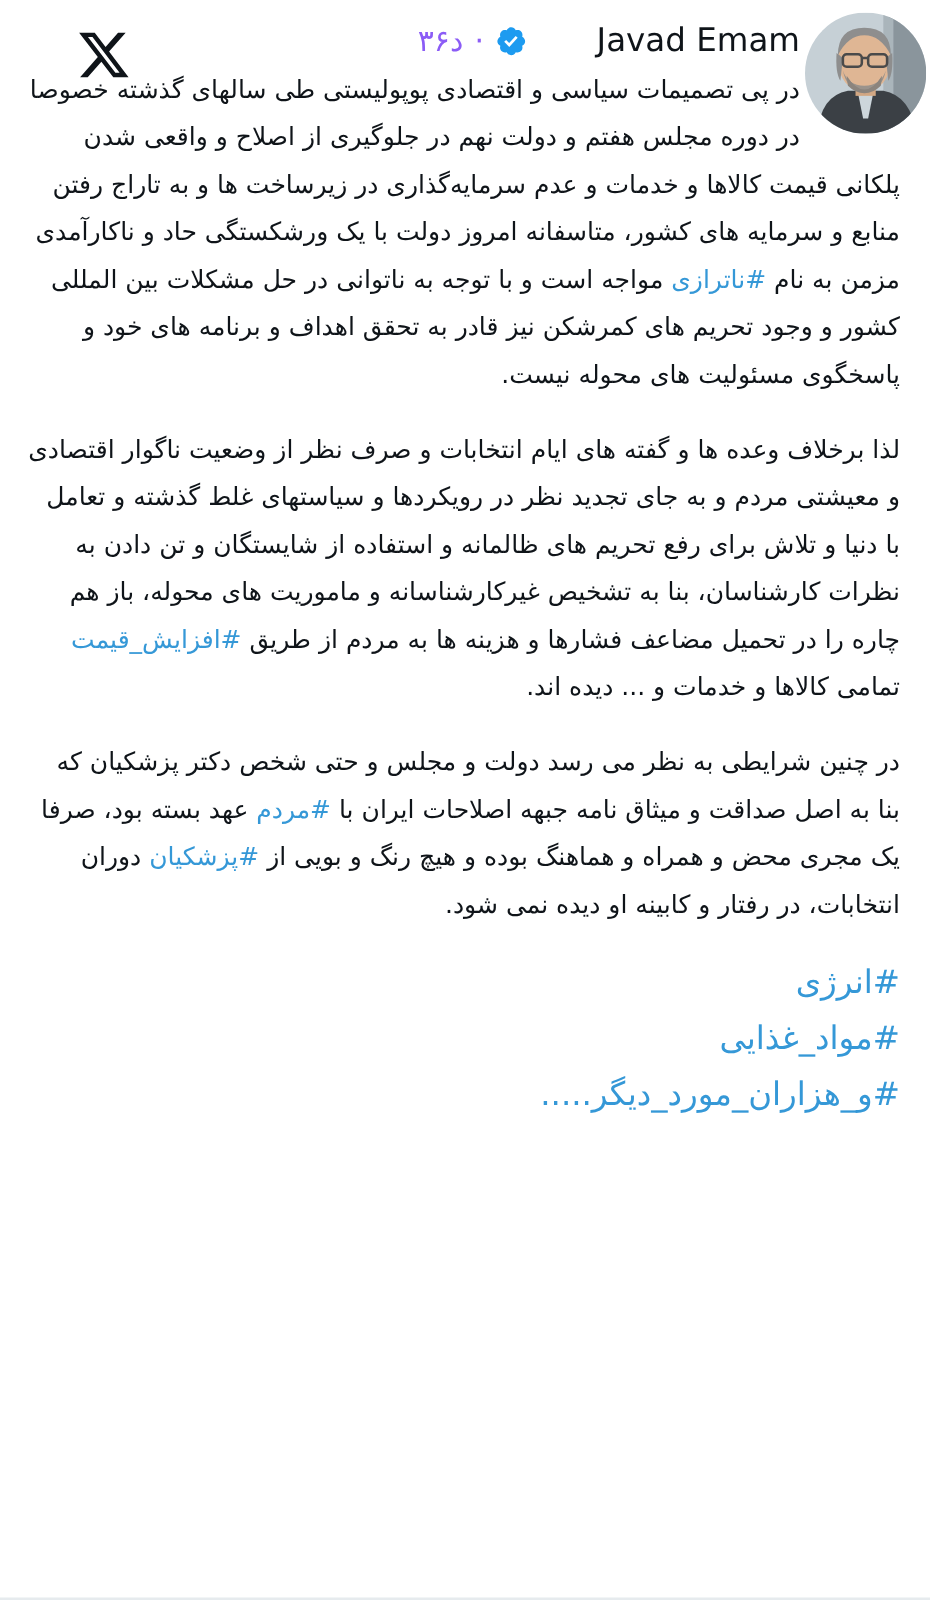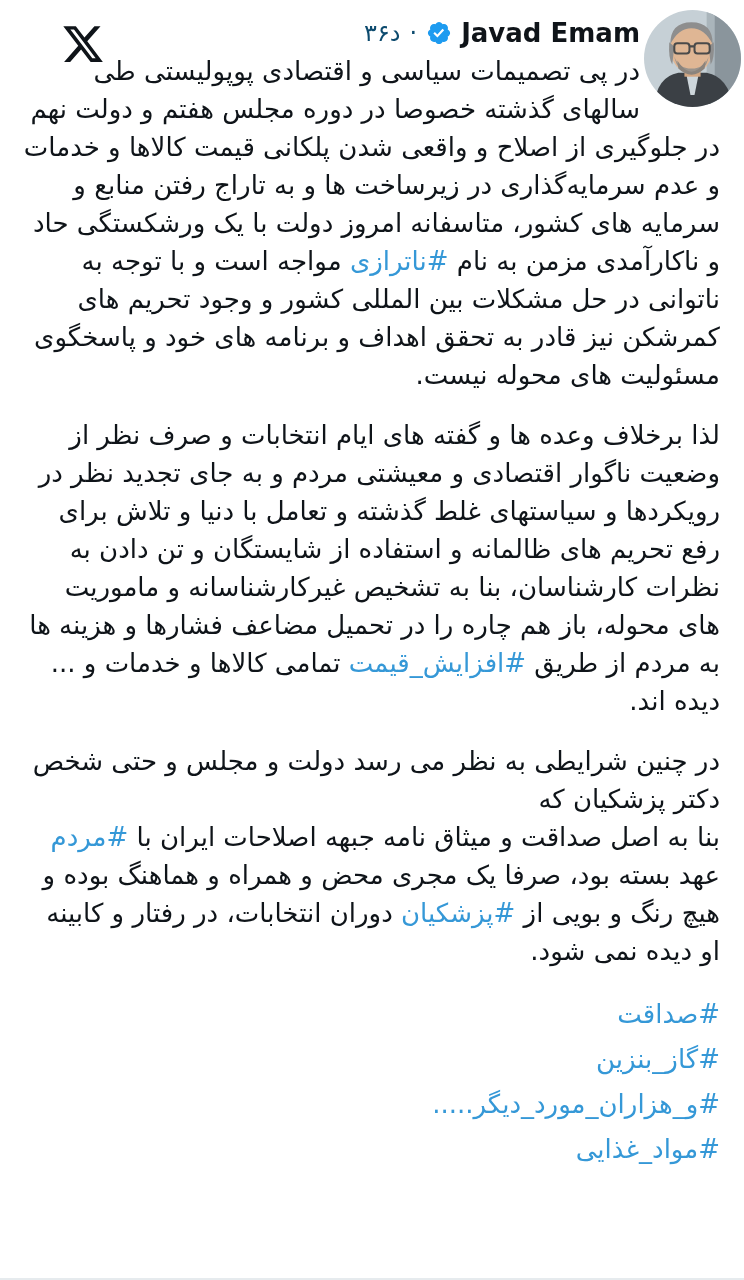--- a/index.html
+++ b/index.html
@@ -46,36 +46,37 @@
   .header-row {
     display: flex;
     direction: rtl;
     align-items: center;
     gap: 9px;
     height: 42px;
     padding-top: 4px;
     white-space: nowrap;
   }
   .display-name {
-    font-weight: bold;
+    font-weight: normal;
     font-size: 26px;
     color: #0f1419;
     direction: ltr;
+    margin-left: 46px;
   }
   .verified { width: 26px; height: 26px; flex: 0 0 auto; }
   .verified svg { width: 100%; height: 100%; display: block; }
   .handle, .sep, .timestamp {
     font-size: 24px;
-    color: #0c4a6e;
+    color: #8b5cf6;
     direction: ltr;
   }
   .post-text {
     direction: rtl;
     text-align: right;
-    font-size: 26px;
+    font-size: 20px;
     line-height: 38px;
     color: #0f1419;
     letter-spacing: 0;
   }
   .paragraph { margin-bottom: 22px; }
   .hashtag {
     color: var(--hashtag-color, #3598d7);
     cursor: pointer;
   }
   .hashtag-list {
@@ -147,21 +148,20 @@
       <span class="timestamp">۳۶د</span>
     </div>
 
     <div class="post-text">
         <div class="paragraph"><span>در پی تصمیمات سیاسی و اقتصادی پوپولیستی طی سالهای گذشته خصوصا در دوره مجلس هفتم و دولت نهم در جلوگیری از اصلاح و واقعی شدن پلکانی قیمت کالاها و خدمات و عدم سرمایه‌گذاری در زیرساخت ها و به تاراج رفتن منابع و سرمایه های کشور، متاسفانه امروز دولت با یک ورشکستگی حاد و ناکارآمدی مزمن به نام </span><span class="hashtag">#ناترازی</span><span> مواجه است و با توجه به ناتوانی در حل مشکلات بین المللی کشور و وجود تحریم های کمرشکن نیز قادر به تحقق اهداف و برنامه های خود و پاسخگوی مسئولیت های محوله نیست.</span></div>
         <div class="paragraph"><span>لذا برخلاف وعده ها و گفته های ایام انتخابات و صرف نظر از وضعیت ناگوار اقتصادی و معیشتی مردم و به جای تجدید نظر در رویکردها و سیاستهای غلط گذشته و تعامل با دنیا و تلاش برای رفع تحریم های ظالمانه و استفاده از شایستگان و تن دادن به نظرات کارشناسان، بنا به تشخیص غیرکارشناسانه و ماموریت های محوله، باز هم چاره را در تحمیل مضاعف فشارها و هزینه ها به مردم از طریق </span><span class="hashtag">#افزایش_قیمت</span><span> تمامی کالاها و خدمات و ... دیده اند.</span></div>
         <div class="paragraph"><span>در چنین شرایطی به نظر می رسد دولت و مجلس و حتی شخص دکتر پزشکیان که</span><br><span>بنا به اصل صداقت و میثاق نامه جبهه اصلاحات ایران با </span><span class="hashtag">#مردم</span><span> عهد بسته بود، صرفا یک مجری محض و همراه و هماهنگ بوده و هیچ رنگ و بویی از </span><span class="hashtag">#پزشکیان</span><span> دوران انتخابات، در رفتار و کابینه او دیده نمی شود.</span></div>
       </div>
 
     <div class="hashtag-list">
-        <span class="hashtag tag-line">#صداقت</span>
-        <span class="hashtag tag-line">#گاز_بنزین</span>
+        <span class="hashtag tag-line">#انرژی</span>
+        <span class="hashtag tag-line">#مواد_غذایی</span>
         <span class="hashtag tag-line">#و_هزاران_مورد_دیگر.....</span>
-        <span class="hashtag tag-line">#مواد_غذایی</span>
       </div>
   </div>
 
   <div class="bottom-hairline"></div>
 </div>
 
 </body></html>

